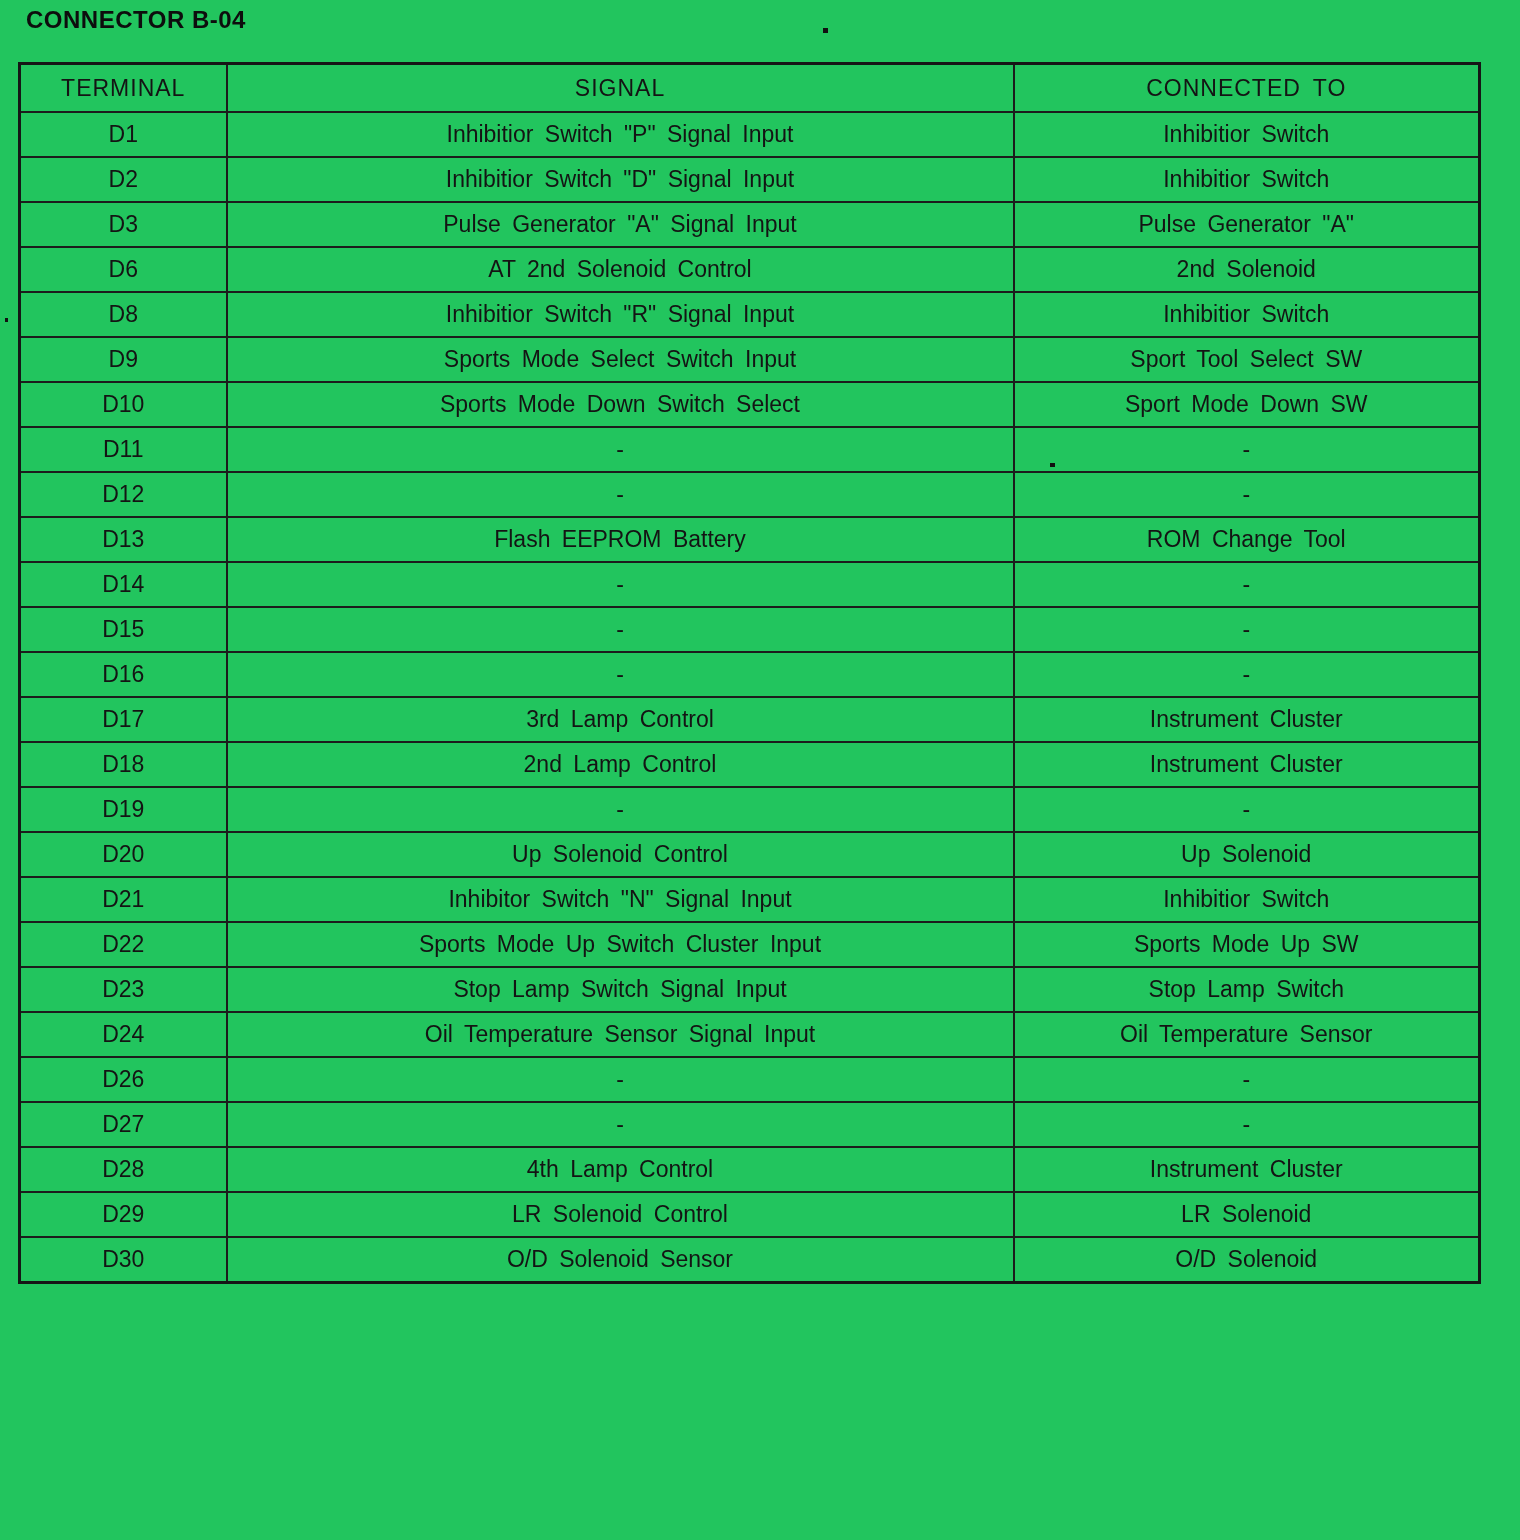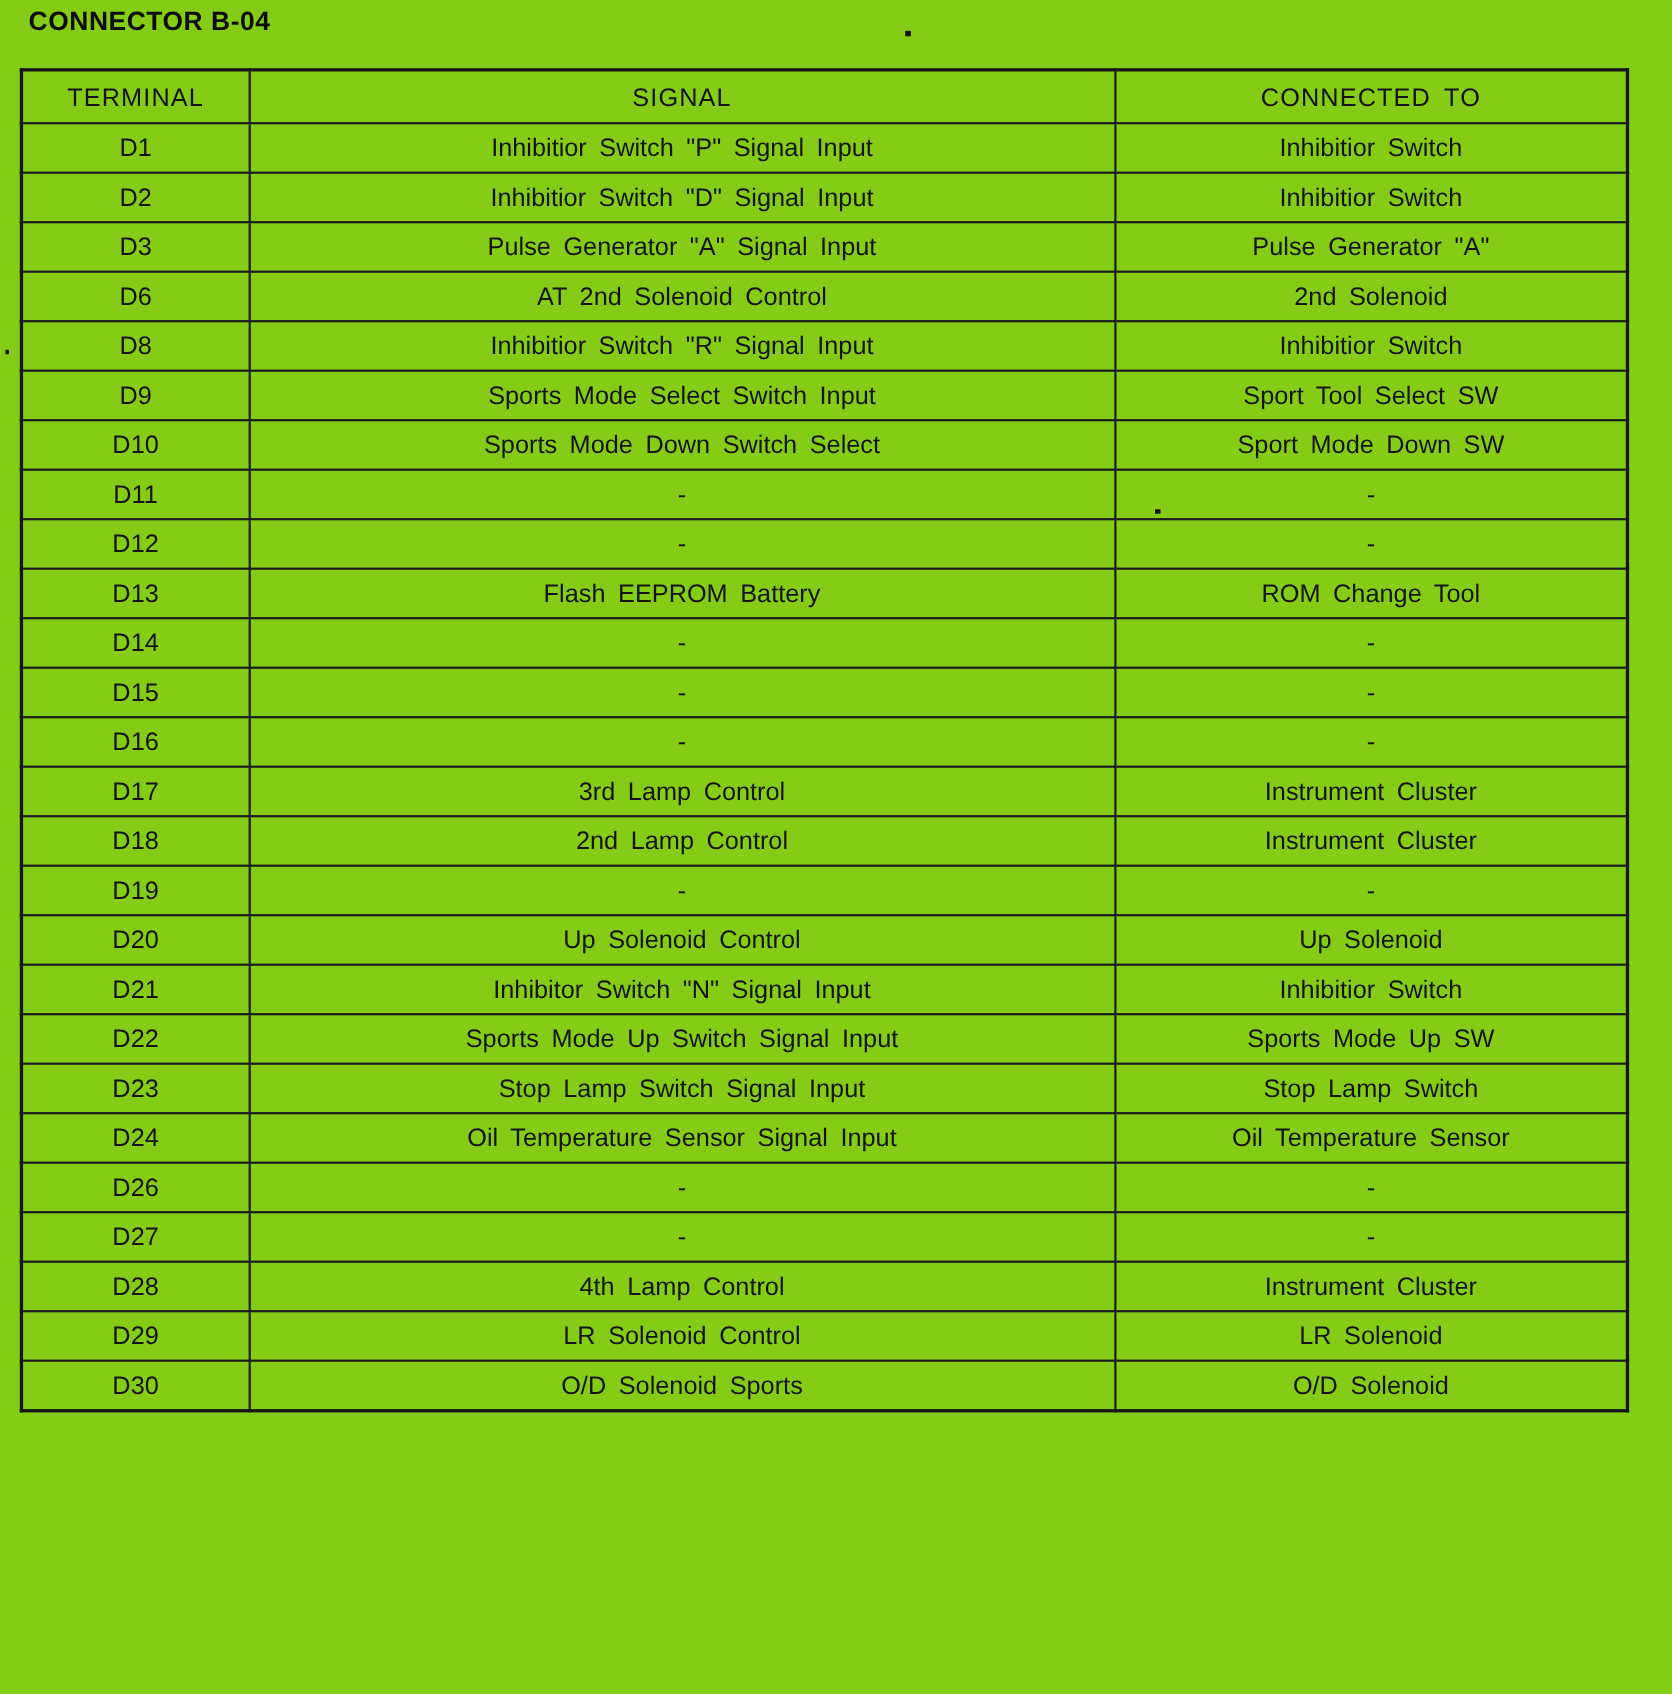--- a/index.html
+++ b/index.html
@@ -9,21 +9,21 @@
     width: 1520px;
     height: 1540px;
     position: relative;
     font-family: "Liberation Sans", sans-serif;
     color: #121212;
     -webkit-font-smoothing: antialiased;
   }
   .page {
     position: absolute;
     inset: 0;
-    background: #84cc16;
+    background: #22c55e;
     text-decoration: underline;
   }
   .doc-title {
     position: absolute;
     left: 26px;
     top: 6px;
     font-size: 24px;
     font-weight: 700;
     letter-spacing: 0.5px;
     color: #0d0d0d;
@@ -175,21 +175,21 @@
           <td>Up Solenoid Control</td>
           <td>Up Solenoid</td>
         </tr>
         <tr>
           <td>D21</td>
           <td>Inhibitor Switch "N" Signal Input</td>
           <td>Inhibitior Switch</td>
         </tr>
         <tr>
           <td>D22</td>
-          <td>Sports Mode Up Switch Signal Input</td>
+          <td>Sports Mode Up Switch Cluster Input</td>
           <td>Sports Mode Up SW</td>
         </tr>
         <tr>
           <td>D23</td>
           <td>Stop Lamp Switch Signal Input</td>
           <td>Stop Lamp Switch</td>
         </tr>
         <tr>
           <td>D24</td>
           <td>Oil Temperature Sensor Signal Input</td>
@@ -210,21 +210,21 @@
           <td>4th Lamp Control</td>
           <td>Instrument Cluster</td>
         </tr>
         <tr>
           <td>D29</td>
           <td>LR Solenoid Control</td>
           <td>LR Solenoid</td>
         </tr>
         <tr>
           <td>D30</td>
-          <td>O/D Solenoid Sports</td>
+          <td>O/D Solenoid Sensor</td>
           <td>O/D Solenoid</td>
         </tr>
       </tbody>
   </table>
 
   <span class="speck speck-title"></span>
   <span class="speck speck-left"></span>
   <span class="speck speck-d8"></span>
 
 </div>

